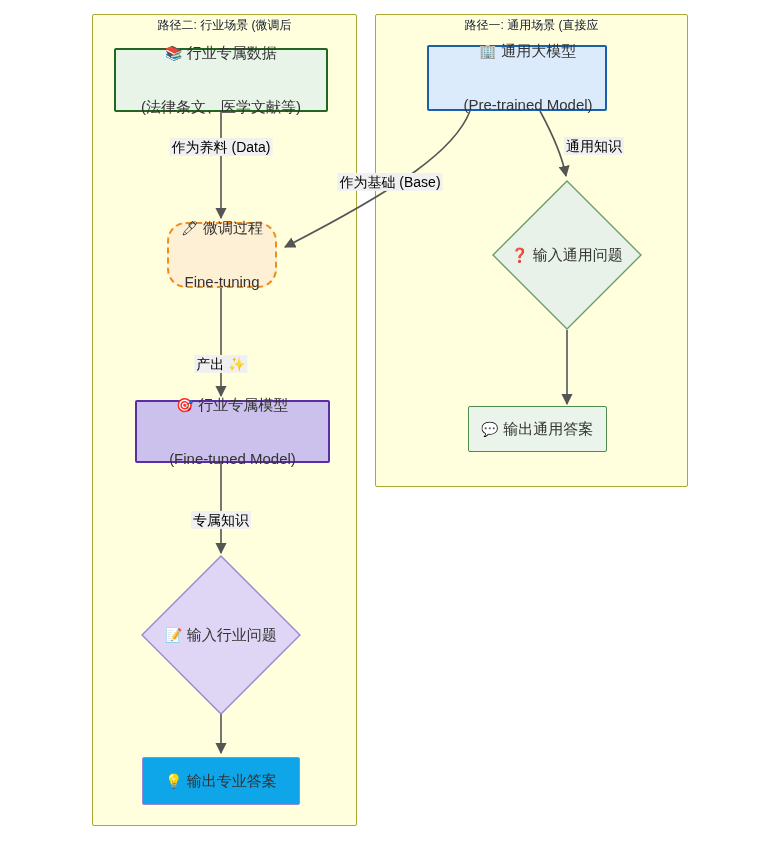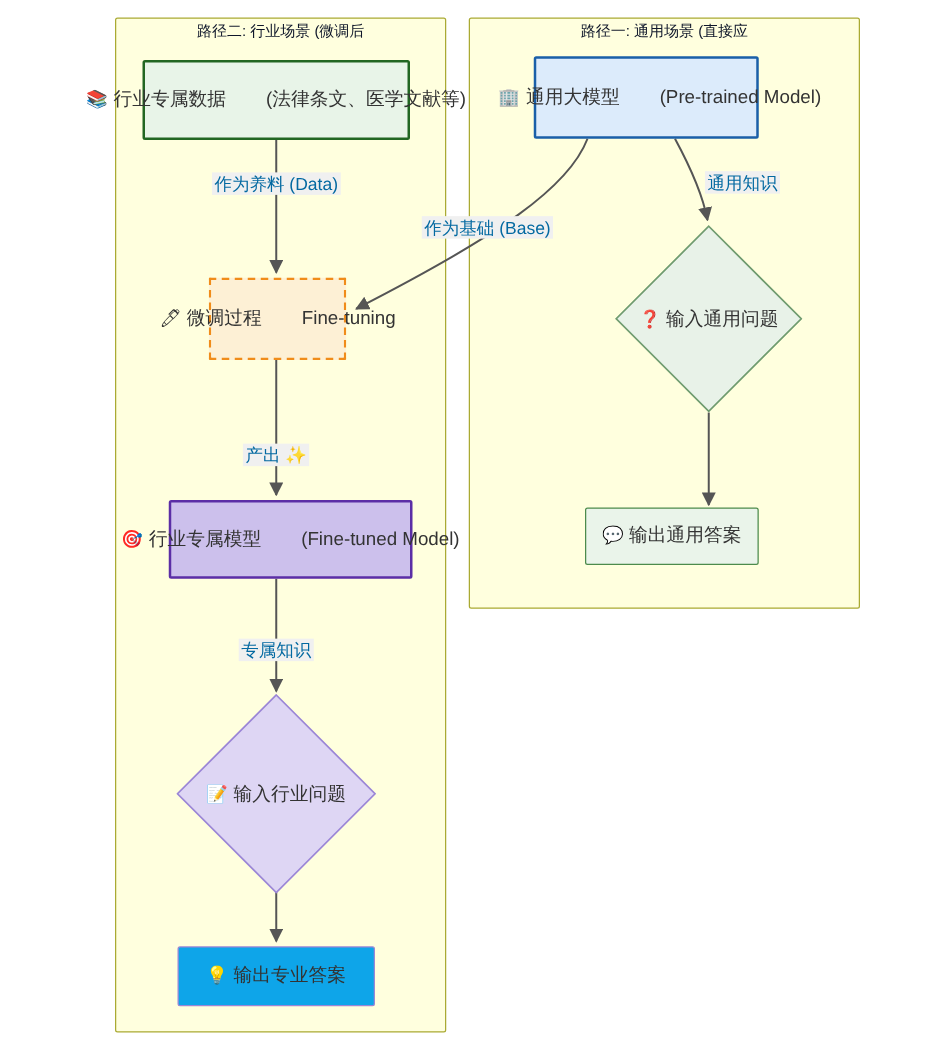--- a/index.html
+++ b/index.html
@@ -42,21 +42,21 @@
     text-align: center;
     font-size: 12px;
     color: #0f172a;
     white-space: nowrap;
     overflow: hidden;
   }
   .node {
     position: absolute;
     box-sizing: border-box;
     display: flex;
-    flex-direction: row;
+    flex-direction: column;
     align-items: center;
     justify-content: center;
     text-align: center;
     font-size: 15px;
     line-height: 1.45;
     color: #333333;
     gap: 32px;
   }
   .node .line1 { white-space: nowrap; }
   .node .line2 { white-space: nowrap; }
@@ -76,21 +76,21 @@
   
   .n-blue {
     background: #dcebfb;
     border: 2px solid #1a5fa8;
     border-radius: 2px;
   }
   
   .n-orange {
     background: #fdf0d5;
     border: 2px dashed #f08c1a;
-    border-radius: 1px;
+    border-radius: 19px;
   }
   
   .n-purple {
     background: #ccc0ec;
     border: 2px solid #5b2ea6;
     border-radius: 2px;
   }
   
   .n-purple-light {
     background: #0ea5e9;
@@ -108,21 +108,21 @@
     display: flex;
     align-items: center;
     justify-content: center;
     font-size: 15px;
     color: #333333;
     white-space: nowrap;
   }
   .edge-label {
     position: absolute;
     font-size: 14px;
-    color: #0369a1;
+    color: #000000;
     background: #f0f0f0;
     padding: 0 2px;
     white-space: nowrap;
     transform: translate(-50%, -50%);
     line-height: 1.3;
   }
 </style>
 </head>
 <body>
 

